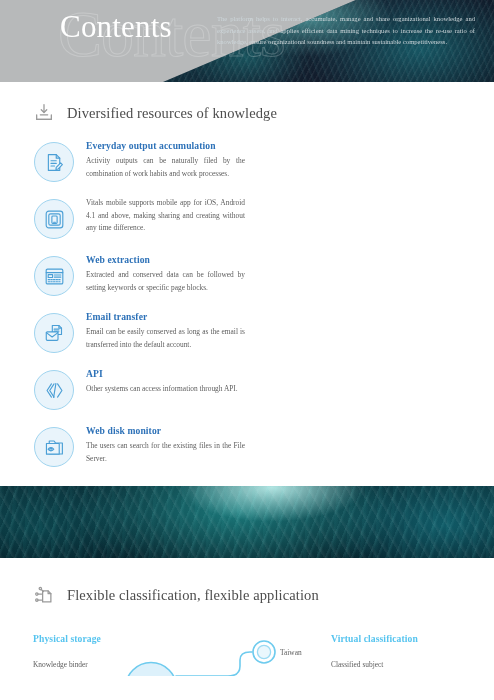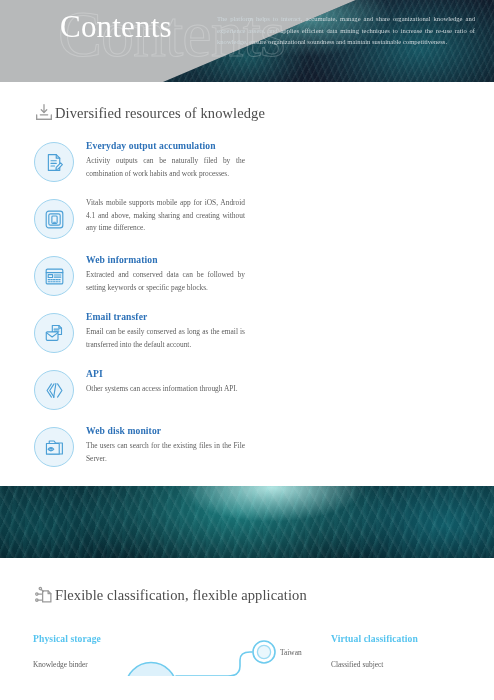--- a/index.html
+++ b/index.html
@@ -41,21 +41,21 @@
     position:absolute;left:60px;top:9px;
     font-size:31px;color:#ffffff;letter-spacing:.2px;
   }
   .header-desc{
     position:absolute;left:217px;top:13px;width:258px;
     font-size:6.6px;line-height:11.6px;
     color:#cdd6da;text-align:justify;
   }
 
   
-  .sec-head{display:flex;align-items:center;padding-left:33px;}
+  .sec-head{display:flex;align-items:center;gap:12px;padding-left:33px;}
   .sec-head .sec-ico{width:22px;height:22px;flex:0 0 22px;color:#9a9a9a;}
   .sec-head .sec-ico svg{display:block;width:22px;height:22px;}
   .sec-title{font-size:14.5px;color:#4d4d4d;letter-spacing:.1px;}
 
   
   .features{position:relative;padding-top:20px;}
   .feat-grid{display:flex;flex-wrap:wrap;padding:16px 14px 0 34px;}
   .feat{display:flex;width:225px;margin-bottom:15px;}
   .feat-ico{
     flex:0 0 38px;width:38px;height:38px;border-radius:50%;
@@ -159,21 +159,21 @@
           <svg viewBox="0 0 24 24" fill="none" stroke="currentColor" stroke-width="1.3" stroke-linecap="round" stroke-linejoin="round">
             <rect x="2.5" y="3.5" width="19" height="17" rx="1.5"></rect>
             <path d="M2.5 7.5h19"></path>
             <rect x="4.8" y="9.8" width="5" height="3.4"></rect>
             <path d="M11.8 10.3h7.4M11.8 12.7h7.4"></path>
             <path d="M4.8 15.6h14.4" stroke-dasharray="1.6 1.4"></path>
             <path d="M4.8 18h14.4" stroke-dasharray="1.6 1.4"></path>
           </svg>
         </div>
         <div class="feat-body">
-          <div class="feat-h">Web information</div>
+          <div class="feat-h">Web extraction</div>
           <div class="feat-p">Extracted and conserved data can be followed by setting keywords or specific page blocks.</div>
         </div>
       </div>
 
       <div class="feat">
         <div class="feat-ico">
           <svg viewBox="0 0 24 24" fill="none" stroke="currentColor" stroke-width="1.3" stroke-linecap="round" stroke-linejoin="round">
             <path d="M9.5 2.8h7.5l3 3v7.4H9.5z" fill="#e9f4fb"></path>
             <path d="M17 2.8v3h3"></path>
             <path d="M11.6 7h5.4M11.6 9.3h5.4"></path>

